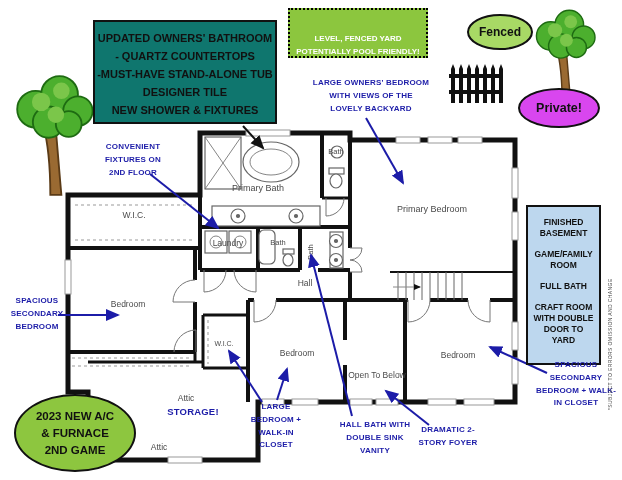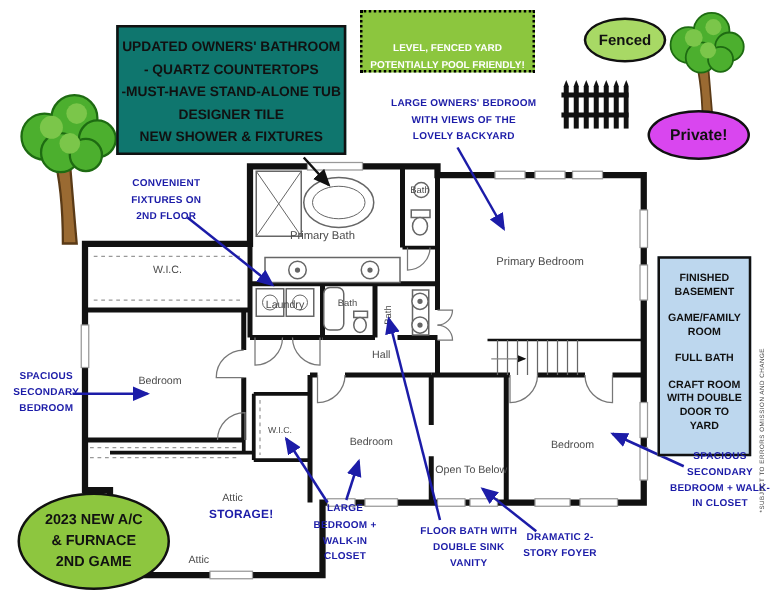--- a/index.html
+++ b/index.html
@@ -262,21 +262,21 @@
   <div class="abs note" style="left:98px;top:141px;width:70px;">CONVENIENT FIXTURES ON 2ND FLOOR</div>
 
   <div class="abs note" style="left:312px;top:77px;width:118px;">LARGE OWNERS' BEDROOM WITH VIEWS OF THE LOVELY BACKYARD</div>
 
   <div class="abs note" style="left:4px;top:295px;width:66px;">SPACIOUS SECONDARY BEDROOM</div>
 
   <div class="abs note" style="left:145px;top:404px;width:96px;font-size:9.5px;text-align:center;">STORAGE!</div>
 
   <div class="abs note" style="left:246px;top:401px;width:60px;">LARGE BEDROOM + WALK-IN CLOSET</div>
 
-  <div class="abs note" style="left:335px;top:419px;width:80px;">FLOOR BATH WITH DOUBLE SINK VANITY</div>
+  <div class="abs note" style="left:335px;top:419px;width:80px;">HALL BATH WITH DOUBLE SINK VANITY</div>
 
   <div class="abs note" style="left:418px;top:424px;width:60px;">DRAMATIC 2-STORY FOYER</div>
 
   <div class="abs note" style="left:534px;top:359px;width:84px;">SPACIOUS SECONDARY BEDROOM + WALK-IN CLOSET</div>
 
   <div class="abs disclaimer" style="left:545px;top:342px;width:130px;">*SUBJECT TO ERRORS OMISSION AND CHANGE</div>
 
 </div>
 
 </body></html>

